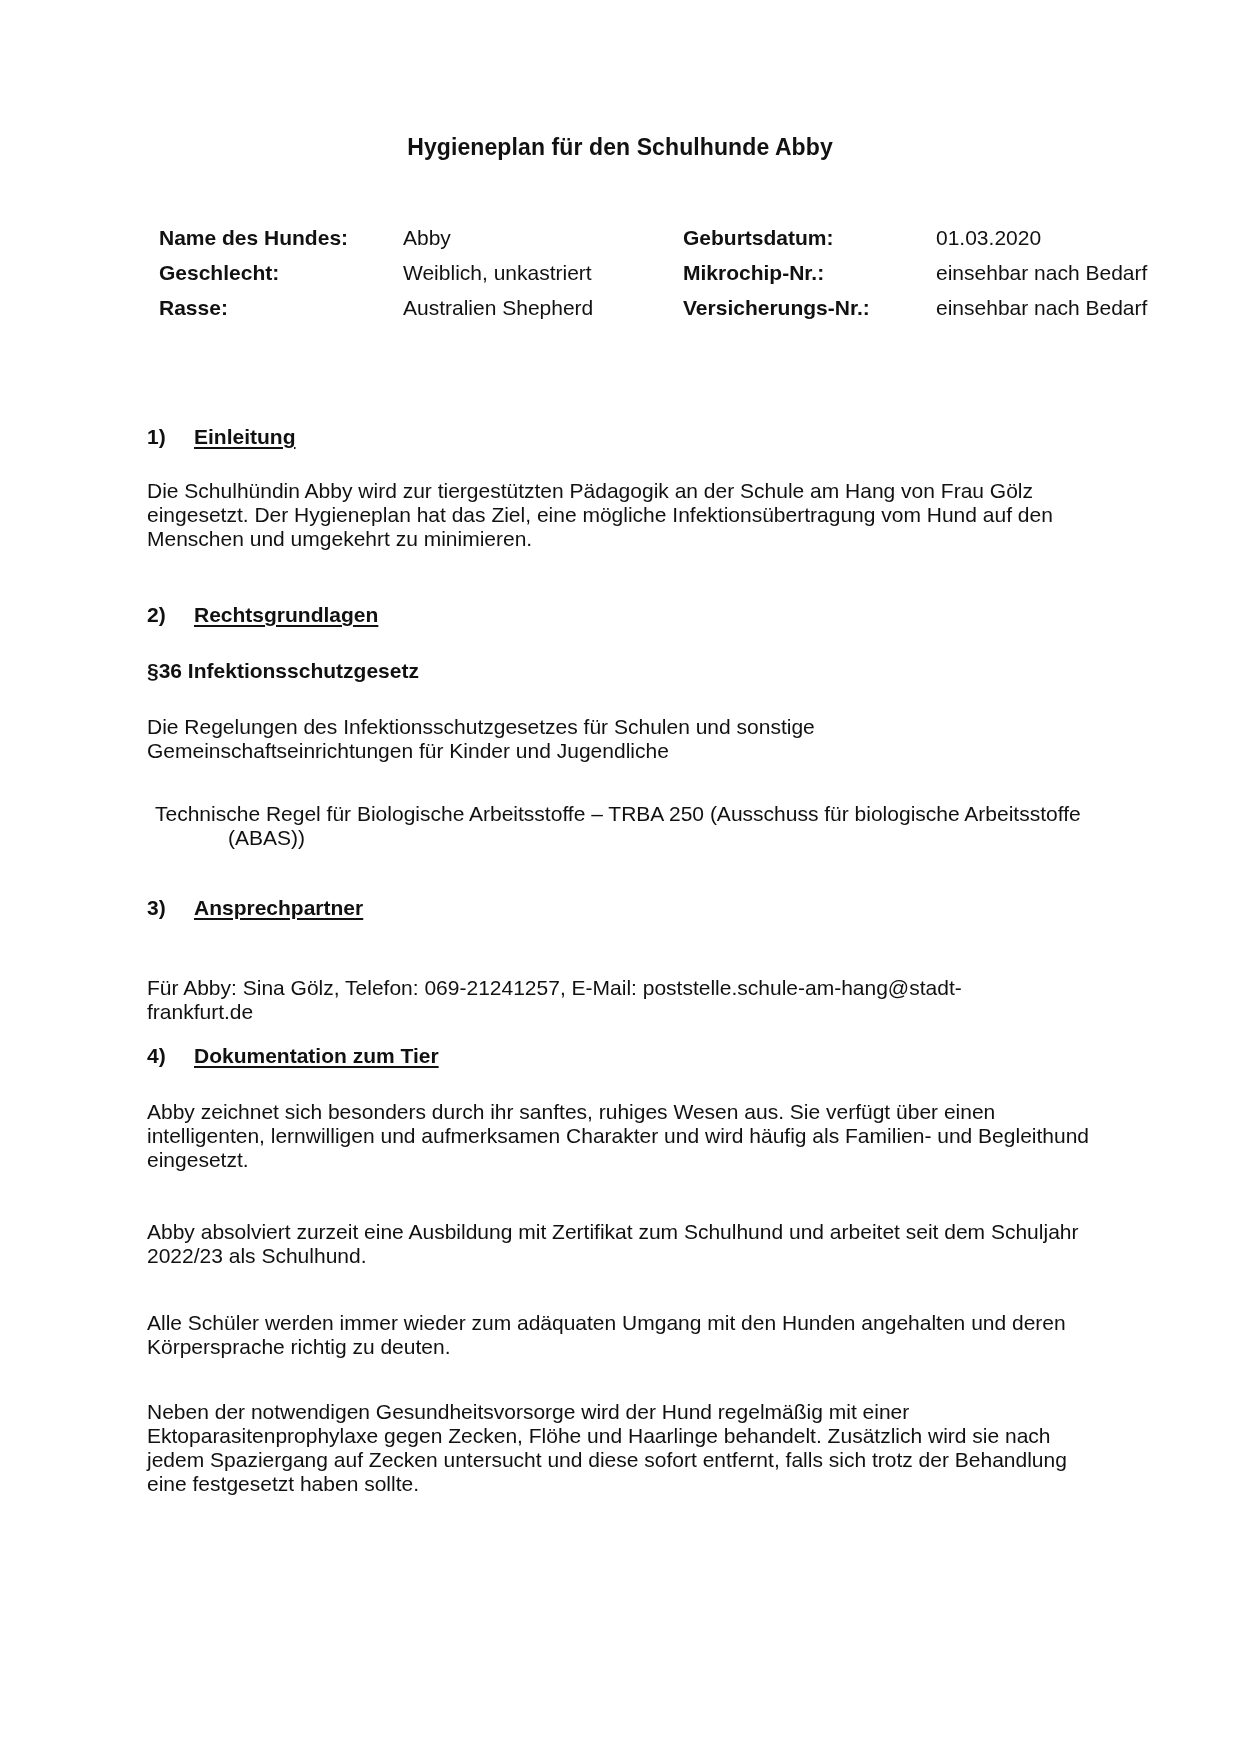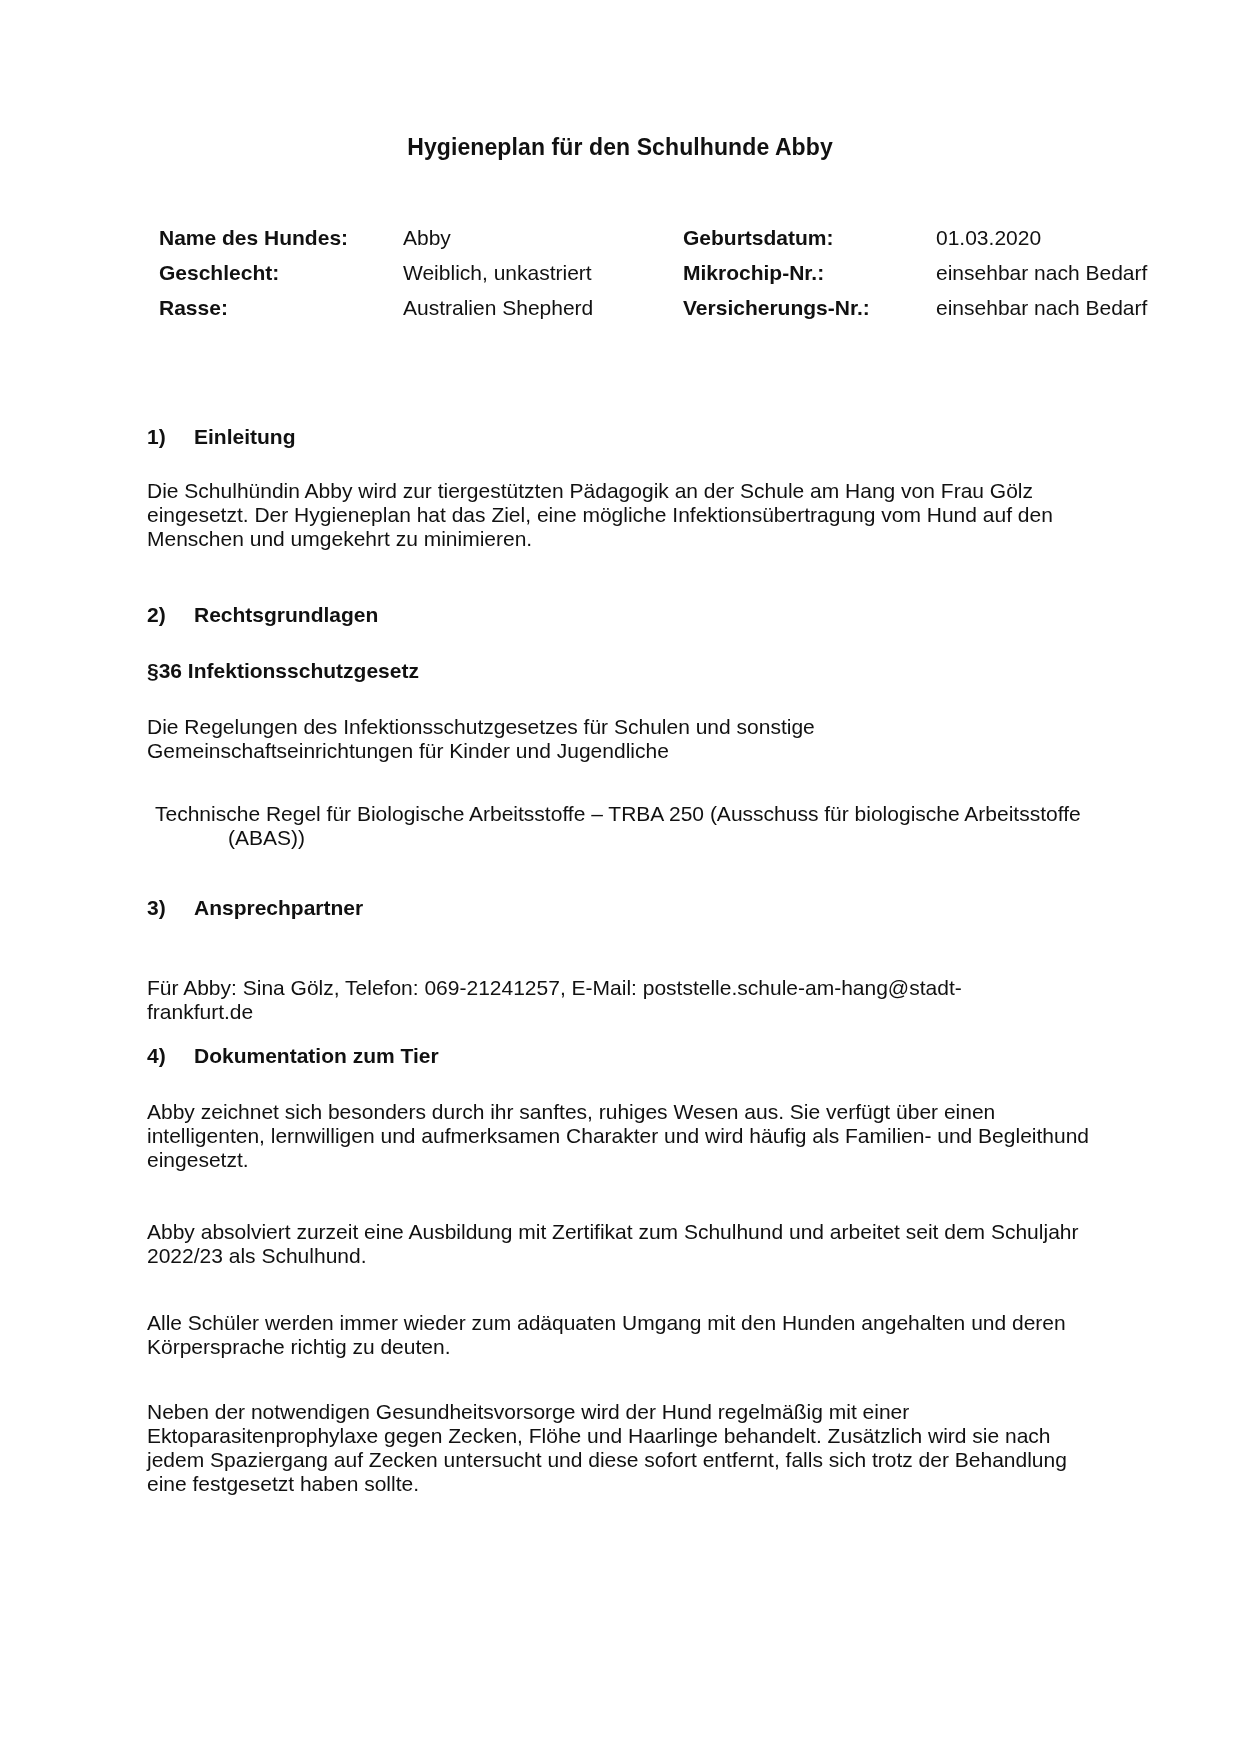--- a/index.html
+++ b/index.html
@@ -49,20 +49,21 @@
     .c4 { left: 732px; margin-left: 45px; }
     .heading {
       position: absolute;
       left: 147px;
       font-weight: bold;
       font-size: 21px;
       white-space: nowrap;
     }
     .heading .num { display: inline-block; width: 47px; }
     .heading .txt {
+      text-decoration: underline;
       text-decoration-thickness: 2px;
       text-underline-offset: 3px;
       margin-top: 21px;
     }
     .para { position: absolute; left: 147px; width: 960px; font-size: 21px; line-height: 24px; margin: 0; }
     .hang { padding-left: 73px; text-indent: -73px; width: 887px; margin-left: 8px; }
   </style>
 </head>
 <body>
 

